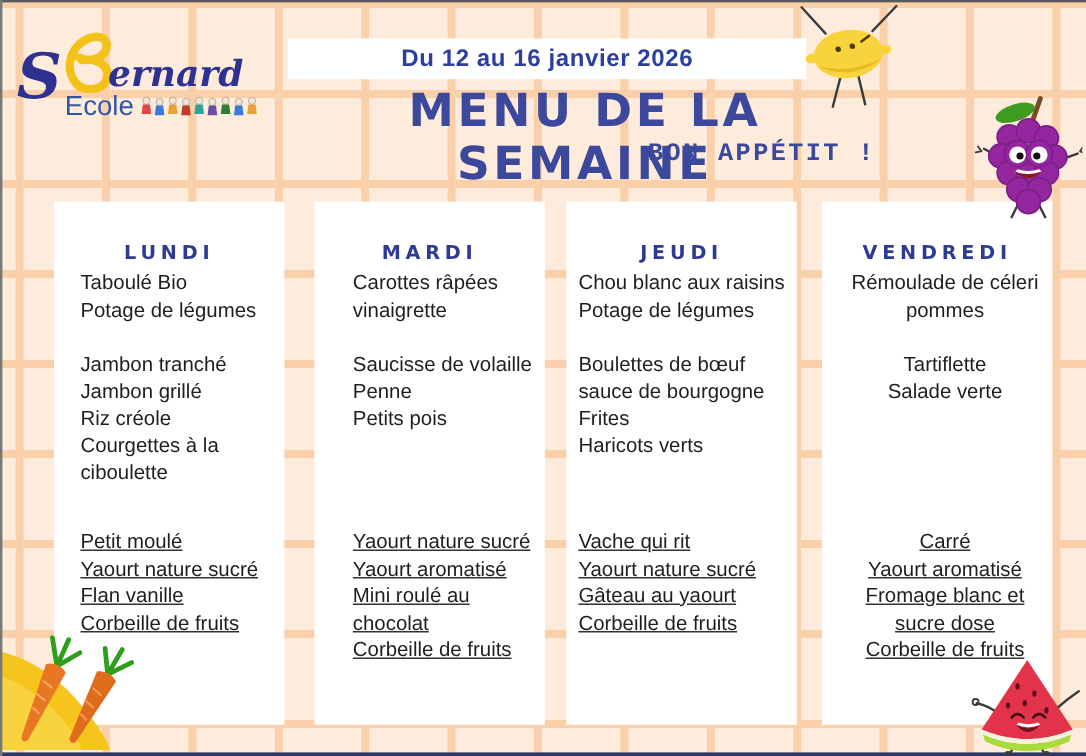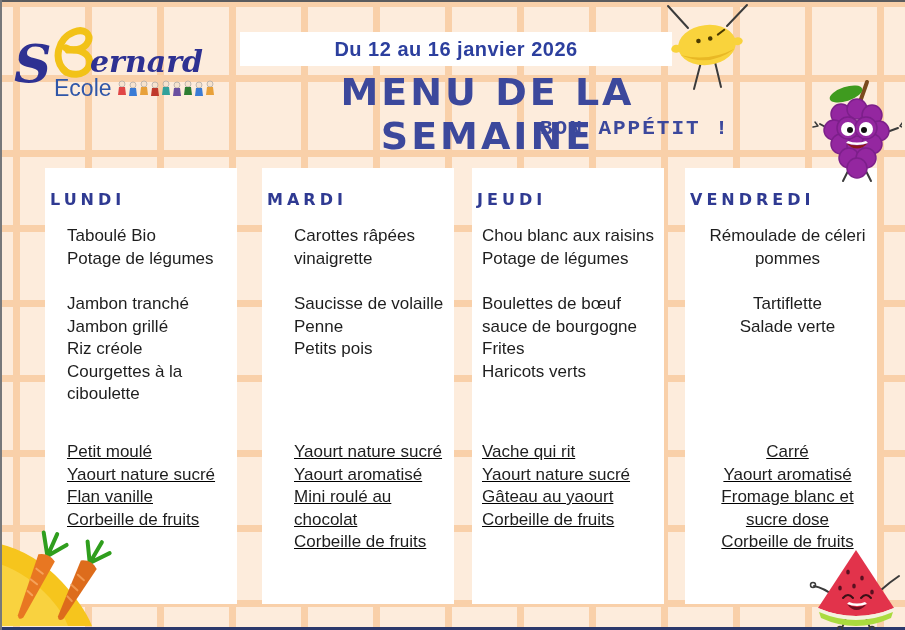--- a/index.html
+++ b/index.html
@@ -48,21 +48,21 @@
   
   .col{
     position:absolute;top:168px;height:436px;width:192px;
     background:#ffffff;z-index:2;
   }
   .col-0{left:45px;}  .col-0 .grp{padding-left:22px;}
   .col-1{left:262px;} .col-1 .grp{padding-left:32px;}
   .col-2{left:472px;} .col-2 .grp{padding-left:10px;}
   .col-3{left:685px;} .col-3 .grp{padding-left:13px;text-align:center;}
   .day-h{
-    margin:5px;padding-top:17px;
+    margin:16px;padding-top:17px;text-align:center;
     font-size:16px;font-weight:bold;letter-spacing:4px;color:#2f3a92;
     font-family:"DejaVu Sans",sans-serif;
   }
   .grp{position:absolute;left:0;right:0;}
   .g1{top:57px;} .g2{top:125px;} .g3{top:273px;text-decoration:underline;}
   .line{
     font-size:17px;line-height:22.5px;color:#1e1e1e;white-space:nowrap;
   }
 
   

